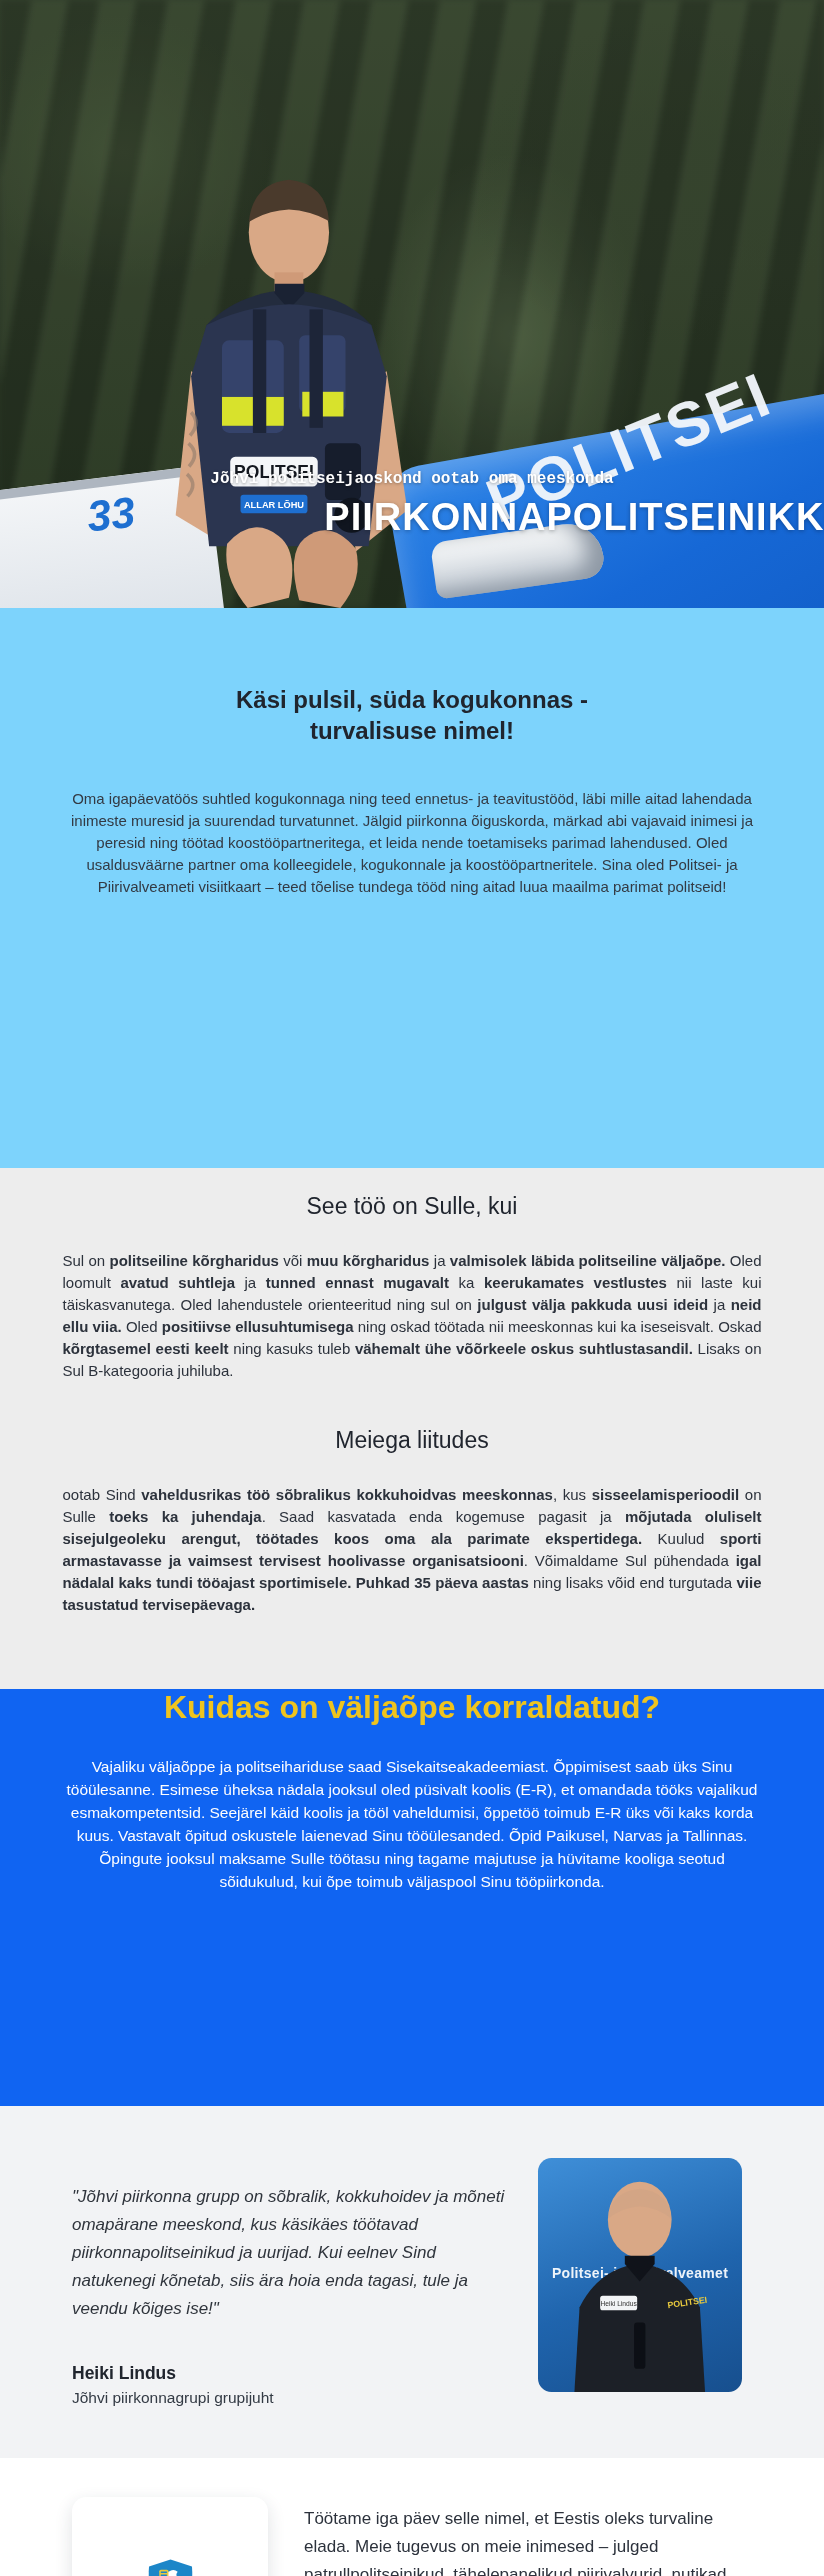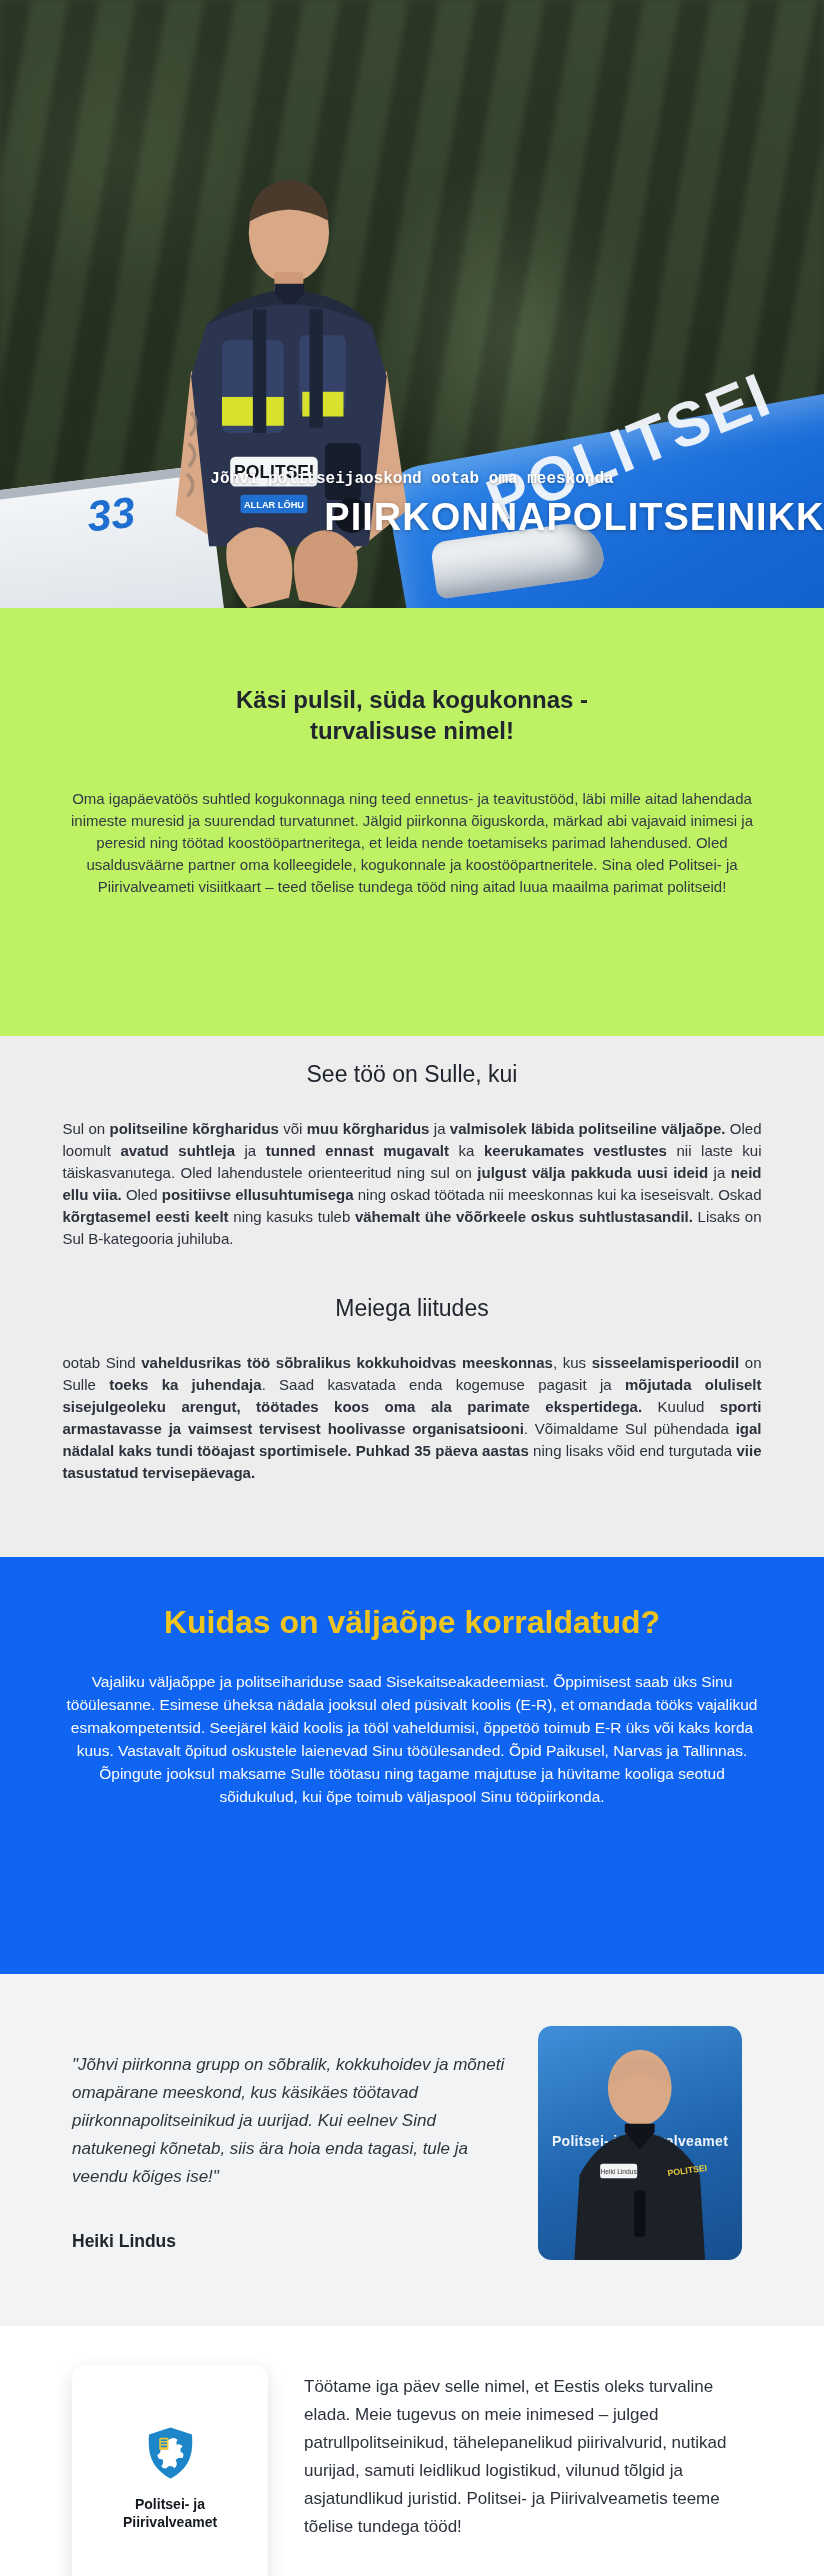--- a/index.html
+++ b/index.html
@@ -30,34 +30,34 @@
   .headlight{position:absolute;left:433px;top:531px;width:170px;height:57px;background:
     linear-gradient(180deg,#fdfefe,#b9c2cc);border-radius:31px 72px 41px 20.6px;transform:rotate(-8deg);
     box-shadow:inset -15.5px -5.2px 20.6px #8f99a5;}
   .hero-officer{position:absolute;left:129px;top:155px;}
   .hero-sub{position:absolute;left:0;top:470px;width:100%;text-align:center;color:#ffffff;
     font-size:16px;font-weight:700;text-shadow:0 1px 3.1px rgba(0,0,0,.35);font-family:Liberation Mono, monospace;}
   .hero-title{position:absolute;left:0;top:496px;width:100%;text-align:right;color:#ffffff;
     font-size:38px;font-weight:600;letter-spacing:1px;text-shadow:0 1px 4.1px rgba(0,0,0,.3);padding-left:29px;}
 
   
-  #intro{height:428px;background:#bef264;}
+  #intro{height:560px;background:#7dd3fc;}
   #intro h1{margin:0;padding-top:76px;text-align:center;font-size:24px;line-height:31px;
     font-weight:700;color:#20252e;white-space:pre-line;}
   #intro p{width:685px;margin:42px auto 11px;text-align:center;font-size:15px;line-height:22px;color:#333a44;}
 
   
   #reqben{height:521px;background:#ededed;}
   #reqben h2{margin:0;padding-top:25px;text-align:center;font-size:23px;font-weight:400;color:#20252e;}
   #reqben .jp{width:699px;margin:30px auto 0;text-align:justify;font-size:15px;line-height:22px;color:#2c323c;}
   #reqben h2.second{padding-top:45px;}
 
   
   #training{height:417px;background:#1064f2;}
-  #training h2{margin:0;padding-top:47px;text-align:center;font-size:32px;font-weight:700;color:#efc41e;}
+  #training h2{margin:0;text-align:center;font-size:32px;font-weight:700;color:#efc41e;}
   #training p{width:696px;margin:29px auto 0;text-align:center;font-size:15.5px;line-height:23px;color:#fdfdfe;}
 
   
   #quote{height:352px;background:#f2f3f5;}
   #quote blockquote{margin:0 0 0 72px;padding-top:77px;width:443px;font-style:italic;
     font-size:17px;line-height:28px;color:#2f343c;}
   #quote .author{margin:40px 0 0 72px;font-size:17.5px;font-weight:700;color:#20252e;}
   #quote .role{margin:5.2px 0 0 72px;font-size:15.5px;color:#333a44;}
   .quote-photo{position:absolute;left:538px;top:52px;width:204px;height:234px;border-radius:13.4px;
     overflow:hidden;background:linear-gradient(160deg,#3f8fd8 0%,#1f64ad 55%,#174f8e 100%);}
@@ -127,20 +127,21 @@
   </section>
 
   <section id="training">
     <h2>Kuidas on väljaõpe korraldatud?</h2>
     <p>Vajaliku väljaõppe ja politseihariduse saad Sisekaitseakadeemiast. Õppimisest saab üks Sinu tööülesanne. Esimese üheksa nädala jooksul oled püsivalt koolis (E-R), et omandada tööks vajalikud esmakompetentsid. Seejärel käid koolis ja tööl vaheldumisi, õppetöö toimub E-R üks või kaks korda kuus. Vastavalt õpitud oskustele laienevad Sinu tööülesanded. Õpid Paikusel, Narvas ja Tallinnas. Õpingute jooksul maksame Sulle töötasu ning tagame majutuse ja hüvitame kooliga seotud sõidukulud, kui õpe toimub väljaspool Sinu tööpiirkonda.</p>
   </section>
 
   <section id="quote">
     <blockquote>"Jõhvi piirkonna grupp on sõbralik, kokkuhoidev ja mõneti omapärane meeskond, kus käsikäes töötavad piirkonnapolitseinikud ja uurijad. Kui eelnev Sind natukenegi kõnetab, siis ära hoia enda tagasi, tule ja veendu kõiges ise!"</blockquote>
     <div class="author">Heiki Lindus</div>
+    <div class="role">Jõhvi piirkonnagrupi grupijuht</div>
     <div class="quote-photo">
       <div class="wall-text">Politsei- ja Piirivalveamet</div>
       <svg width="204" height="234" viewBox="0 0 395 455" style="position:absolute;inset:0;">
         <ellipse cx="197" cy="120" rx="62" ry="74" fill="#d9a886"></ellipse>
         <path d="M135 118 Q140 66 197 60 Q254 66 259 118 Q230 96 197 94 Q164 96 135 118Z" fill="#caa184" opacity=".4"></path>
         <path d="M70 455 L80 290 Q120 212 197 206 Q274 212 314 290 L324 455 Z" fill="#1c2027"></path>
         <path d="M168 206 L197 240 L226 206 L226 190 L168 190 Z" fill="#10131a"></path>
         <rect x="120" y="268" width="72" height="28" rx="5" fill="#f2f4f6"></rect>
         <text x="156" y="288" text-anchor="middle" font-size="13" fill="#333">Heiki Lindus</text>
         <text x="252" y="292" font-size="17" font-weight="bold" fill="#e8c93e" transform="rotate(-8 252 292)">POLITSEI</text>

